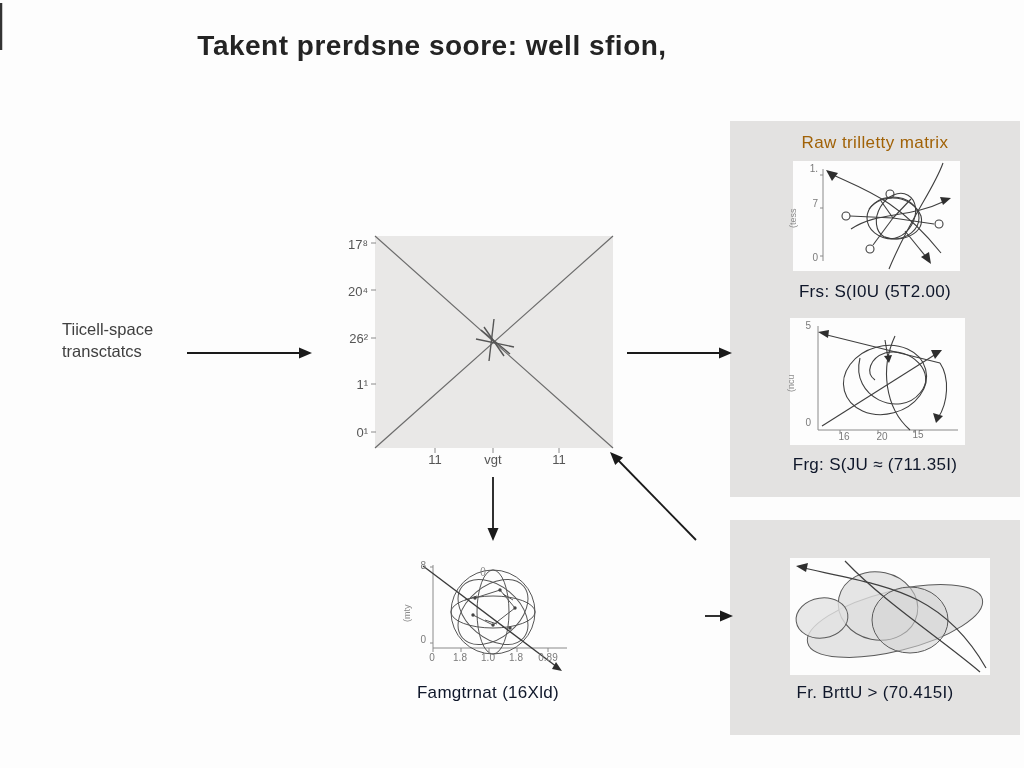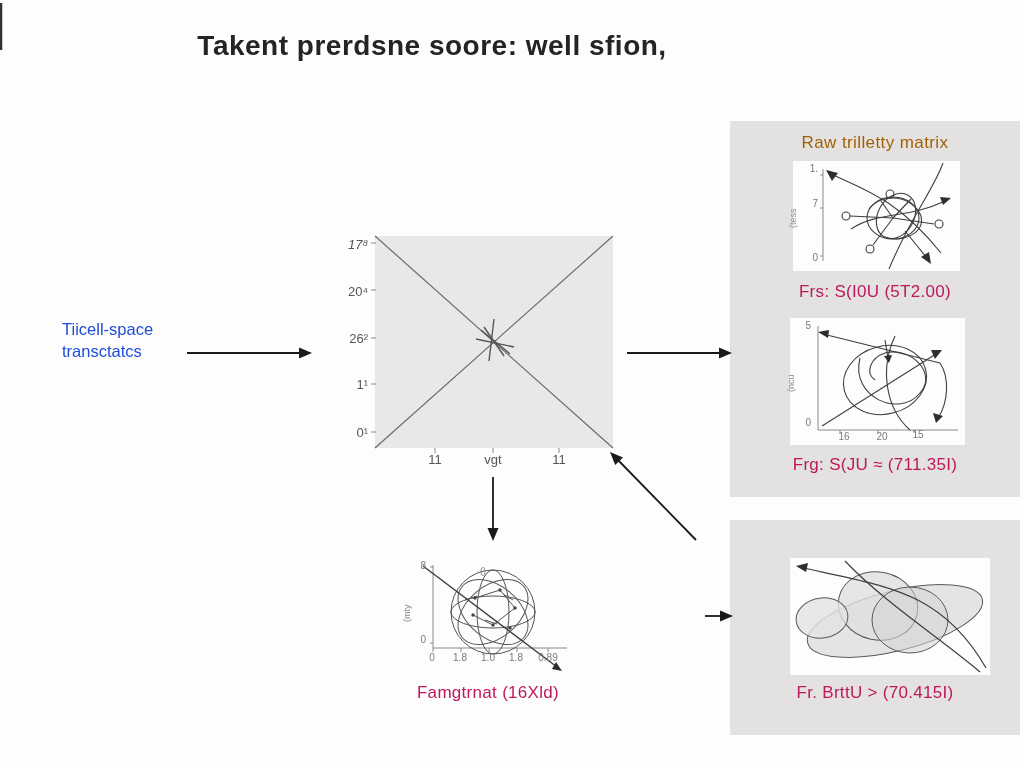--- a/index.html
+++ b/index.html
@@ -5,24 +5,24 @@
   html,body{margin:0;padding:0;background:#ffffff;}
   #canvas{
     position:relative;width:1024px;height:768px;background:#fdfdfd;overflow:hidden;
     font-family:"Liberation Sans","DejaVu Sans",sans-serif;color:#2b2b2b;
   }
   .abs{position:absolute;}
   .title{
     left:0;top:30px;width:864px;text-align:center;
     font-size:28px;font-weight:600;letter-spacing:.5px;color:#242424;
   }
-  .left-label{left:62px;top:318px;font-size:16.5px;line-height:22px;color:#1d4ed8;}
+  .left-label{left:62px;top:318px;font-size:16.5px;line-height:22px;color:#404040;}
   .panel{background:#e3e2e1;}
   .panel-header{text-align:center;font-size:17px;color:#a16207;letter-spacing:.4px;}
-  .caption{text-align:center;font-size:17px;color:#be185d;letter-spacing:.3px;}
+  .caption{text-align:center;font-size:17px;color:#0f172a;letter-spacing:.3px;}
   .plotbox{background:#fdfdfd;}
   .tick{font-size:13px;color:#555;}
   .tick-sm{font-size:10px;color:#7a7a7a;}
   .right{text-align:right;}
   .center{text-align:center;}
   .ylab{font-size:9px;color:#8a8a8a;transform:rotate(-90deg);transform-origin:left top;}
   svg{display:block;}
   .overlay{pointer-events:none;}
 </style>
 </head>
@@ -32,21 +32,21 @@
 
   <div class="abs title">Takent prerdsne soore: well sfion,</div>
 
   <div class="abs left-label">
     <div>Tiicell-space</div>
     <div>transctatcs</div>
   </div>
 
   <div class="abs" style="left:375px;top:236px;width:238px;height:212px;background:#e9e8e7;"></div>
 
-  <span class="abs tick right" style="left:336px;top:237px;width:32px;font-style:italic;">17⁸</span>
+  <span class="abs tick right" style="left:336px;top:237px;width:32px;">17⁸</span>
   <span class="abs tick right" style="left:336px;top:284px;width:32px;">20⁴</span>
   <span class="abs tick right" style="left:336px;top:331px;width:32px;">26²</span>
   <span class="abs tick right" style="left:336px;top:377px;width:32px;">1¹</span>
   <span class="abs tick right" style="left:336px;top:425px;width:32px;">0¹</span>
 
   <span class="abs tick center" style="left:420px;top:452px;width:30px;">11</span>
   <span class="abs tick center" style="left:478px;top:452px;width:30px;">vgt</span>
   <span class="abs tick center" style="left:544px;top:452px;width:30px;">11</span>
 
   <div class="abs panel" style="left:730px;top:121px;width:290px;height:376px;"></div>

